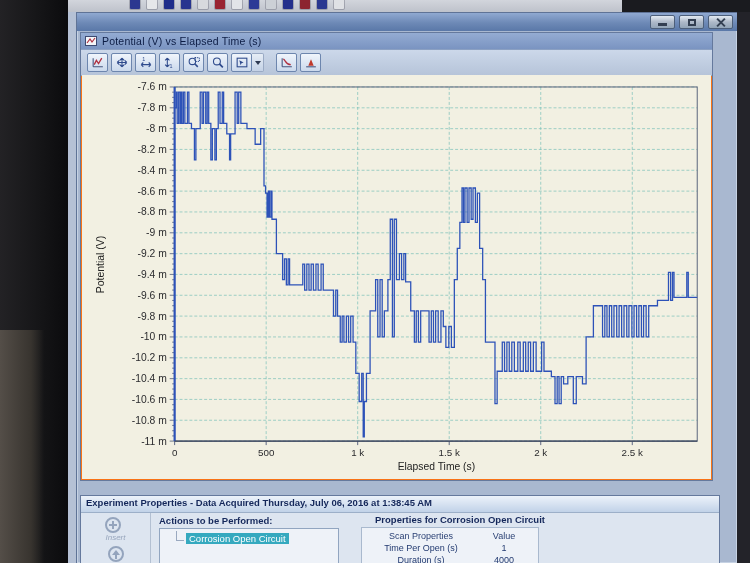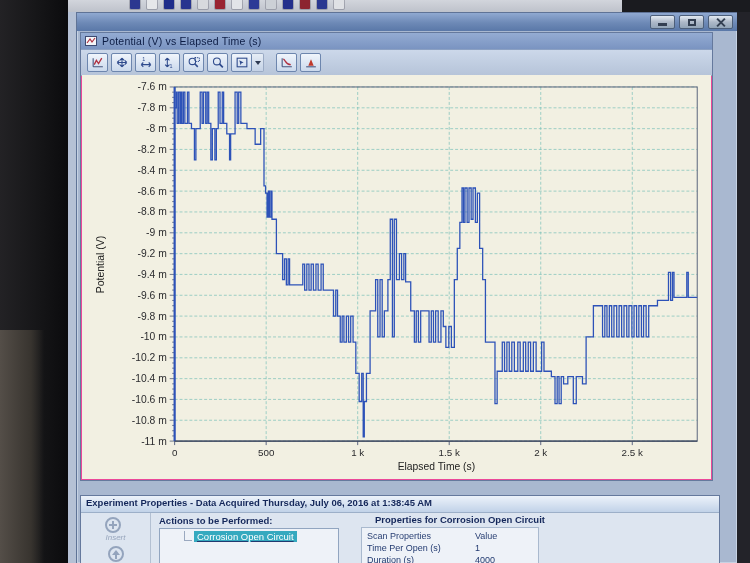--- a/index.html
+++ b/index.html
@@ -28,21 +28,21 @@
     background:linear-gradient(#e3eaf2,#aeb9c9 50%,#93a5b8);display:flex;align-items:center;justify-content:center;box-sizing:border-box;}
   .g-min{width:9px;height:3px;background:#333f52;margin-top:5px;}
   .g-max{width:8px;height:7px;border:2px solid #333f52;box-sizing:border-box;}
   .g-close{position:relative;width:10px;height:10px;}
   .g-close::before,.g-close::after{content:"";position:absolute;left:4px;top:0;width:2px;height:11px;background:#333f52;}
   .g-close::before{transform:rotate(45deg);}
   .g-close::after{transform:rotate(-45deg);}
 
   
   .graph-window{position:absolute;left:3px;top:19px;width:633px;height:449px;box-sizing:border-box;
-    border:1px solid #65799d;background:#ec4899;}
+    border:1px solid #65799d;background:#f97316;}
   .graph-titlebar{height:16px;background:linear-gradient(#94acd3,#7a94c1);border-bottom:1px solid #8ba0c2;
     display:flex;align-items:center;gap:5px;padding:0 4px;}
   .graph-icon{flex:none;display:block;}
   .graph-title{font-size:10.5px;color:#0c1c44;letter-spacing:.2px;}
   .graph-toolbar{height:26px;background:linear-gradient(#ccd8ea,#b6c4d9);border-bottom:1px solid #92a4bf;
     display:flex;align-items:center;gap:3px;padding:0 6px;box-sizing:border-box;}
   .tb-btn{width:21px;height:19px;border:1px solid #6d86ae;border-radius:2px;box-sizing:border-box;
     background:linear-gradient(#f0f5fc,#cbd9ec);display:flex;align-items:center;justify-content:center;}
   .tb-caret{width:12px;height:19px;display:flex;align-items:center;justify-content:center;
     border:1px solid #9aaac4;border-left:none;border-radius:0 2px 2px 0;margin-left:-3px;
@@ -65,28 +65,28 @@
   .ci-plus::after{content:"";position:absolute;left:5px;top:2px;width:2px;height:8px;background:#94a4bd;}
   .ci-up::before{content:"";position:absolute;left:2px;top:2px;width:0;height:0;
     border-left:4px solid transparent;border-right:4px solid transparent;border-bottom:5px solid #94a4bd;}
   .ci-up::after{content:"";position:absolute;left:5px;top:6px;width:2px;height:5px;background:#94a4bd;}
   .circle-label{font-size:8px;color:#98a6bd;margin-top:1px;}
   .actions-col{width:196px;flex:none;padding:2px 8px 0 8px;box-sizing:border-box;}
   .actions-label{font-size:9.5px;font-weight:bold;color:#16295c;white-space:nowrap;}
   .actions-box{margin-top:2px;height:46px;background:#eef2f8;border:1px solid #91a5c0;
     font-size:9.5px;color:#223a70;padding:2px 4px;box-sizing:border-box;overflow:hidden;}
   .tree-root{white-space:nowrap;}
-  .tree-child{white-space:nowrap;margin-left:20px;display:flex;align-items:flex-start;text-decoration:underline;}
+  .tree-child{white-space:nowrap;margin-left:12px;display:flex;align-items:flex-end;}
   .tree-elbow{display:inline-block;width:7px;height:9px;border-left:1px solid #9aa9c0;border-bottom:1px solid #9aa9c0;margin:0 2px 3px 0;}
   .tree-selected{background:#35a9bf;color:#fff;padding:0 3px;}
   .propsTable-col{flex:1;padding:1px 6px 0 14px;box-sizing:border-box;}
   .props-title{font-size:9.5px;font-weight:bold;color:#14275a;margin-left:14px;white-space:nowrap;}
   .scan-box{margin-top:2px;width:178px;background:#eef2f8;border:1px solid #a9b9ce;padding:2px 5px;
     font-size:9px;color:#223a70;box-sizing:border-box;}
-  .scan-row{display:flex;height:12px;line-height:12px;white-space:nowrap;}
+  .scan-row{display:flex;height:12px;line-height:12px;white-space:nowrap;text-align:center;}
   .scan-cell-label{width:108px;flex:none;}
   .scan-cell-value{flex:1;}
   .scan-head{color:#2c4275;}
 </style>
 </head>
 <body>
 
 <div class="scene">
   <div class="bezel-left"></div>
   <div class="wall"></div>

